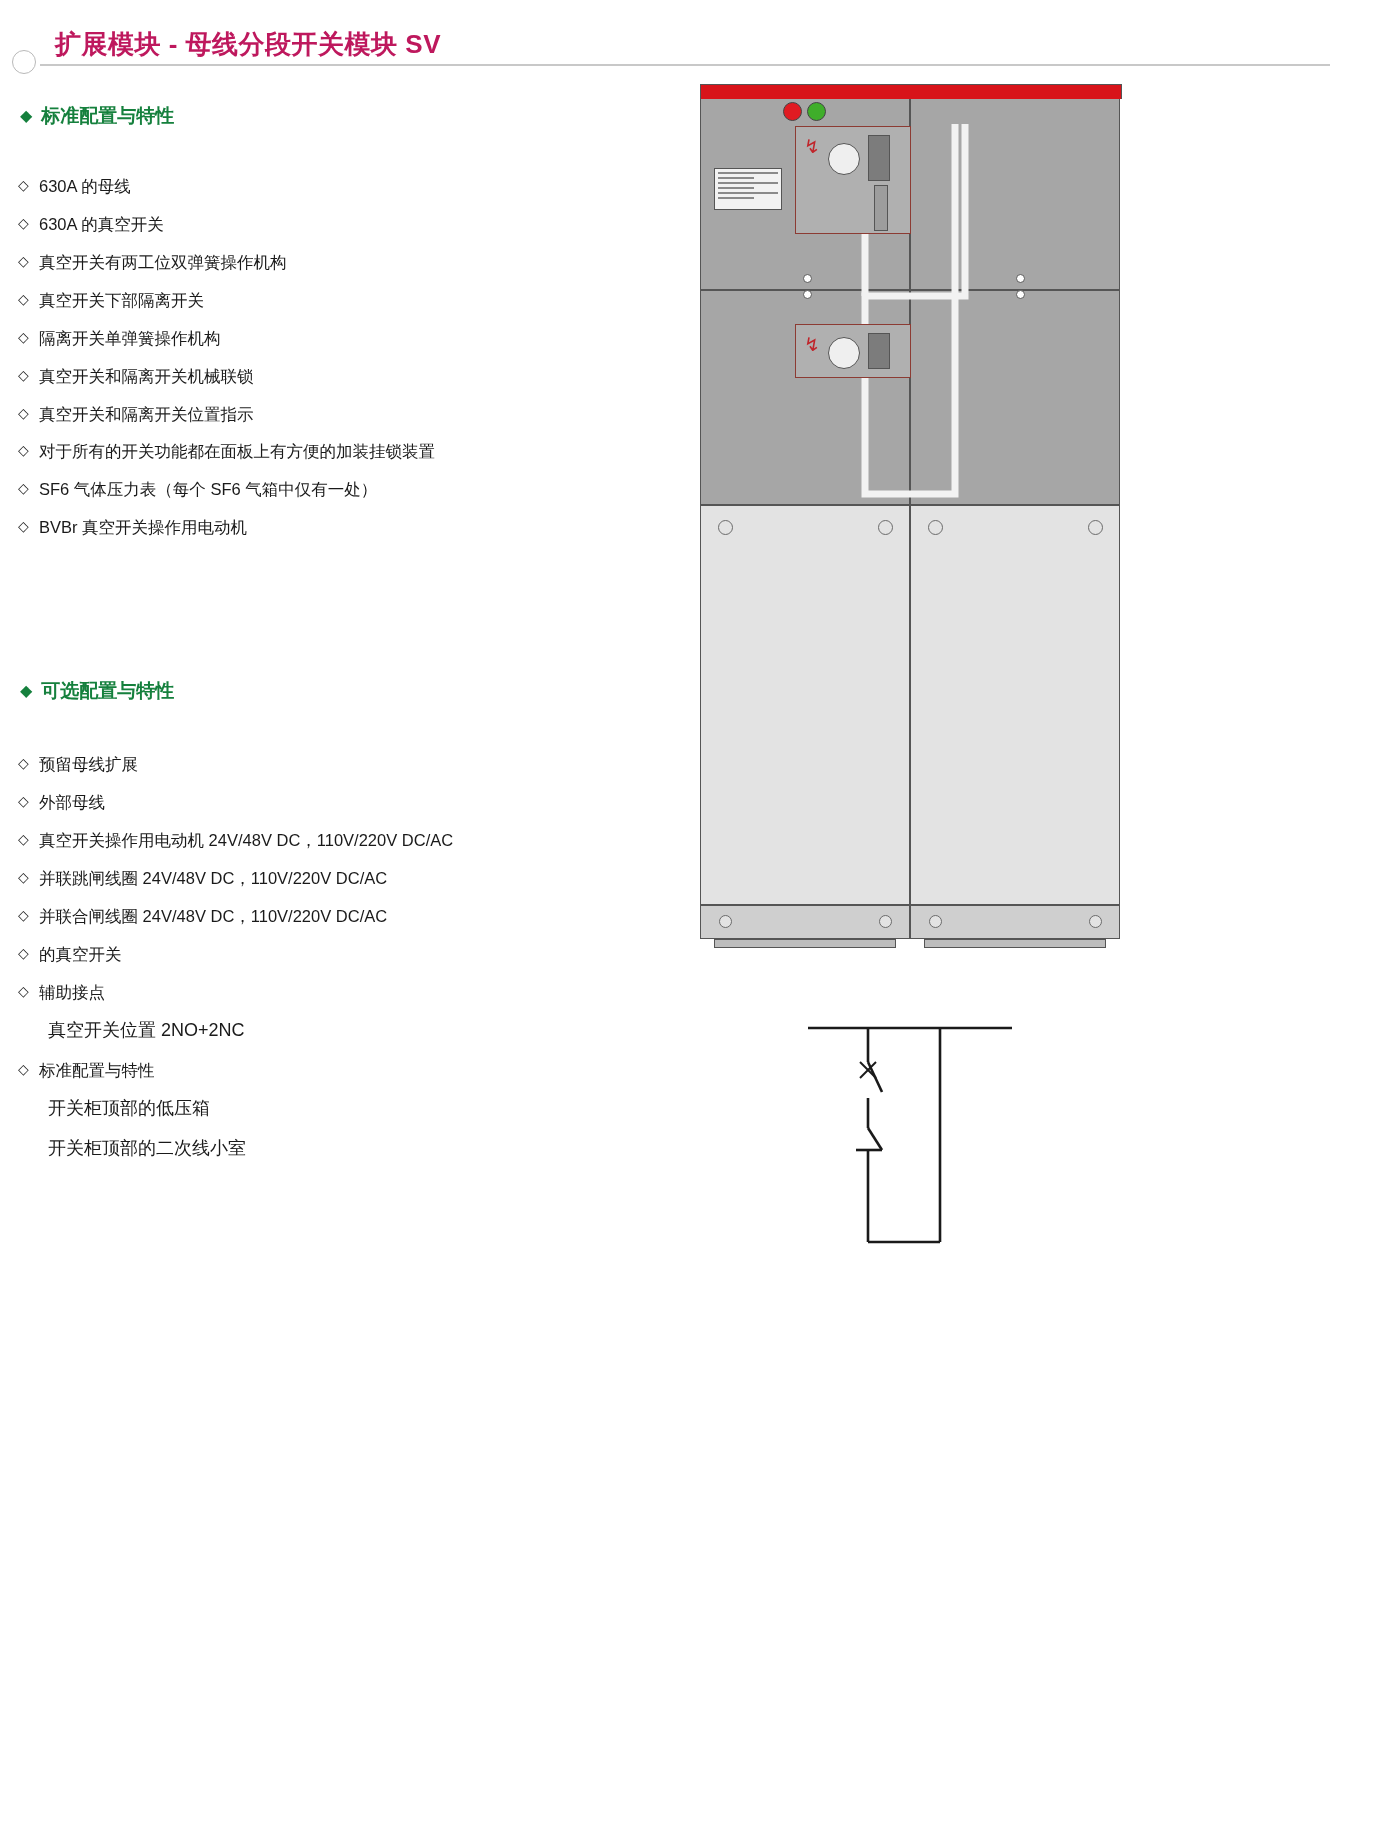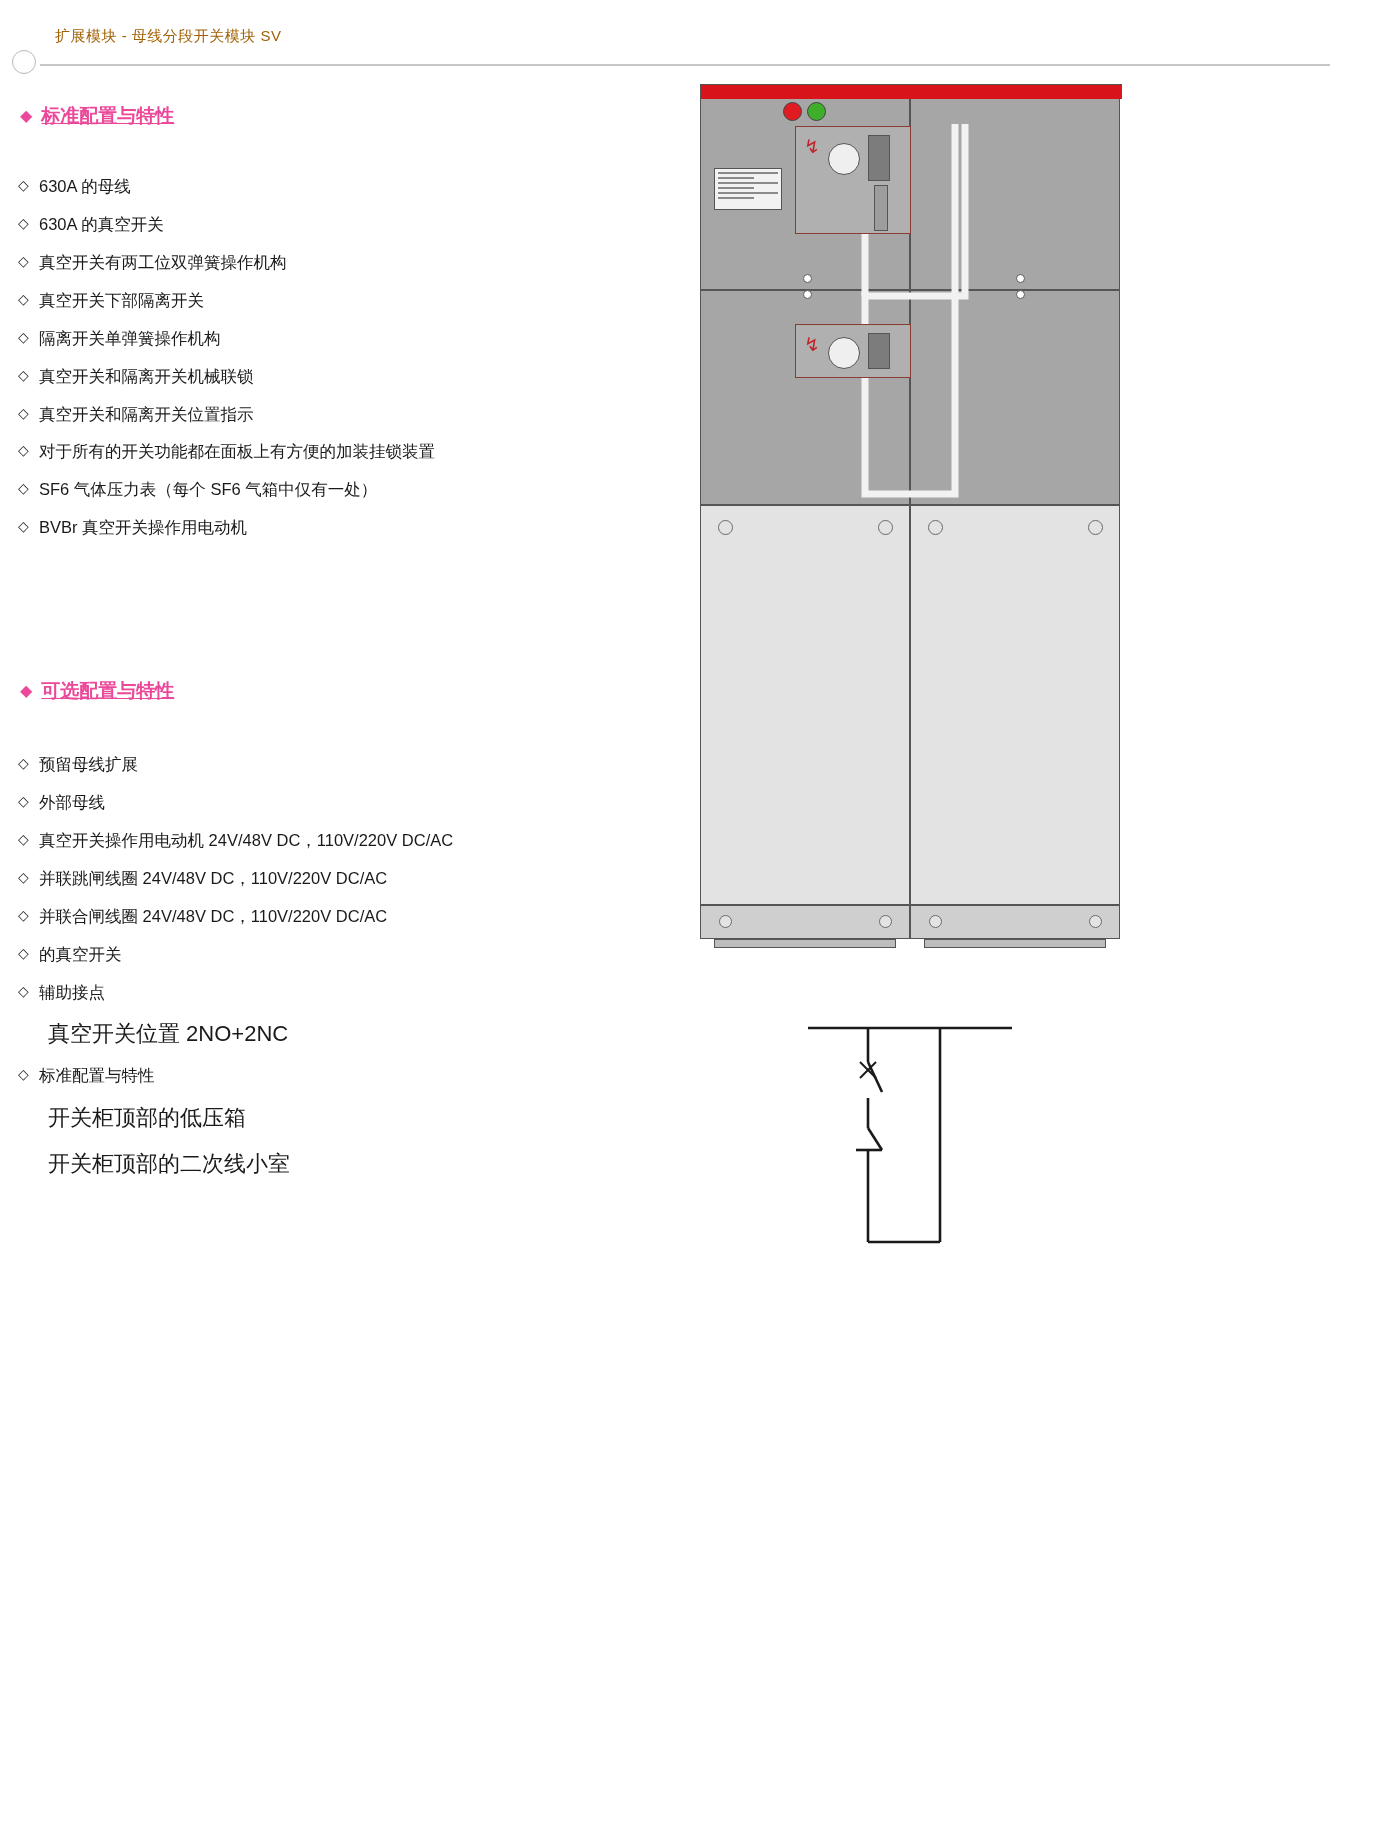--- a/index.html
+++ b/index.html
@@ -21,23 +21,23 @@
     position: absolute;
     left: 0;
     top: 0;
     width: 1373px;
     height: 68px;
   }
   #header-title {
     position: absolute;
     left: 55px;
     top: 27px;
-    font-size: 15px;
-    font-weight: normal;
-    color: #a16207;
+    font-size: 26px;
+    font-weight: bold;
+    color: #be185d;
     letter-spacing: 0.5px;
     white-space: nowrap;
   }
   #header-rule {
     position: absolute;
     left: 40px;
     top: 64px;
     width: 1290px;
     height: 2px;
     background: #c8c8c8;
@@ -51,23 +51,22 @@
     border: 1.6px solid #b9b9b9;
     border-radius: 50%;
     background: #ffffff;
   }
 
   
   .section-heading {
     position: absolute;
     font-size: 19px;
     font-weight: bold;
-    color: #ec4899;
+    color: #15803d;
     white-space: nowrap;
-    text-decoration: underline;
   }
   .section-heading .diamond {
     display: inline-block;
     margin-right: 9px;
     font-size: 16px;
     transform: translateY(-1px);
   }
   #heading-standard { left: 20px; top: 103px; }
   #heading-optional { left: 20px; top: 678px; }
 
@@ -92,21 +91,21 @@
     flex: 0 0 auto;
     width: 21px;
     font-size: 14px;
     line-height: 1.55;
     color: #1a1a1a;
   }
   .bullet-item .txt {
     flex: 0 0 auto;
   }
   .sub-item {
-    font-size: 22px;
+    font-size: 18px;
     line-height: 1.42;
     color: #1a1a1a;
     margin-bottom: 14.5px;
     padding-left: 30px;
     white-space: nowrap;
   }
 
   
   #illustration {
     position: absolute;

